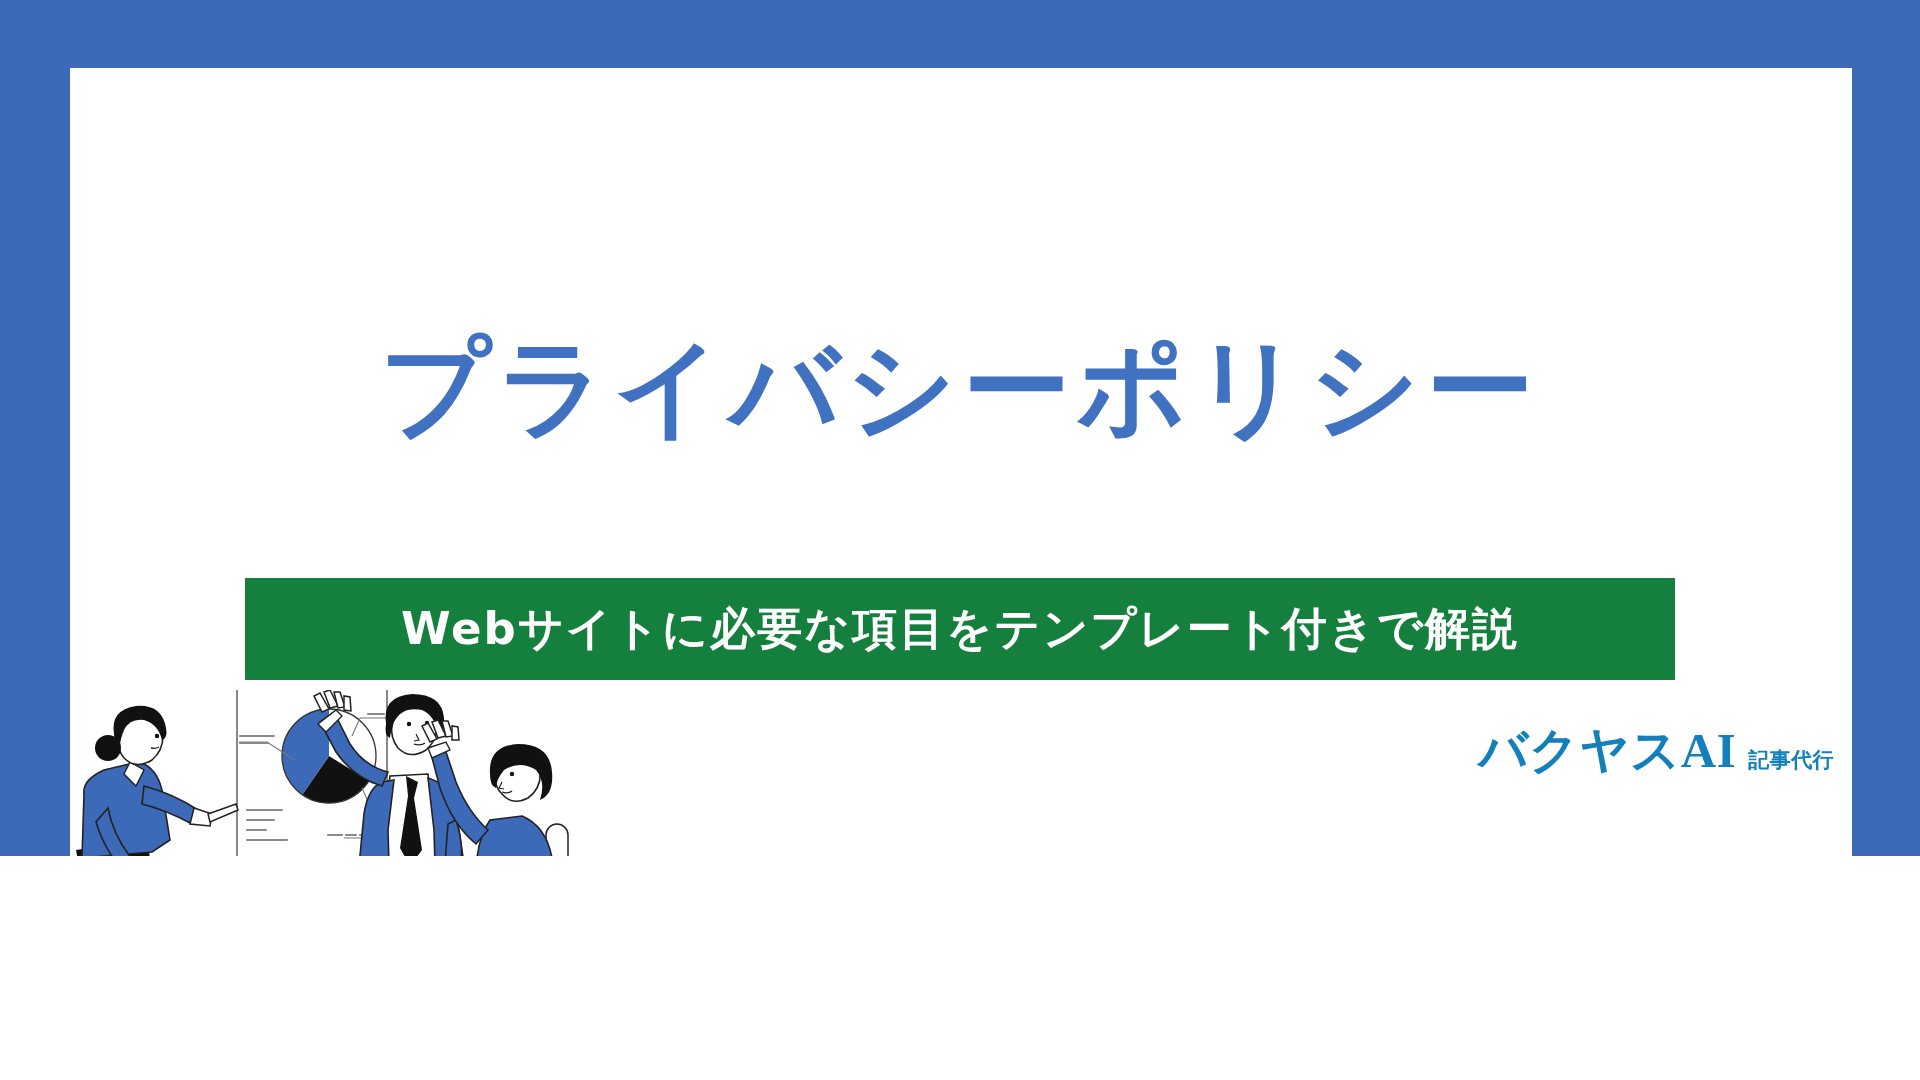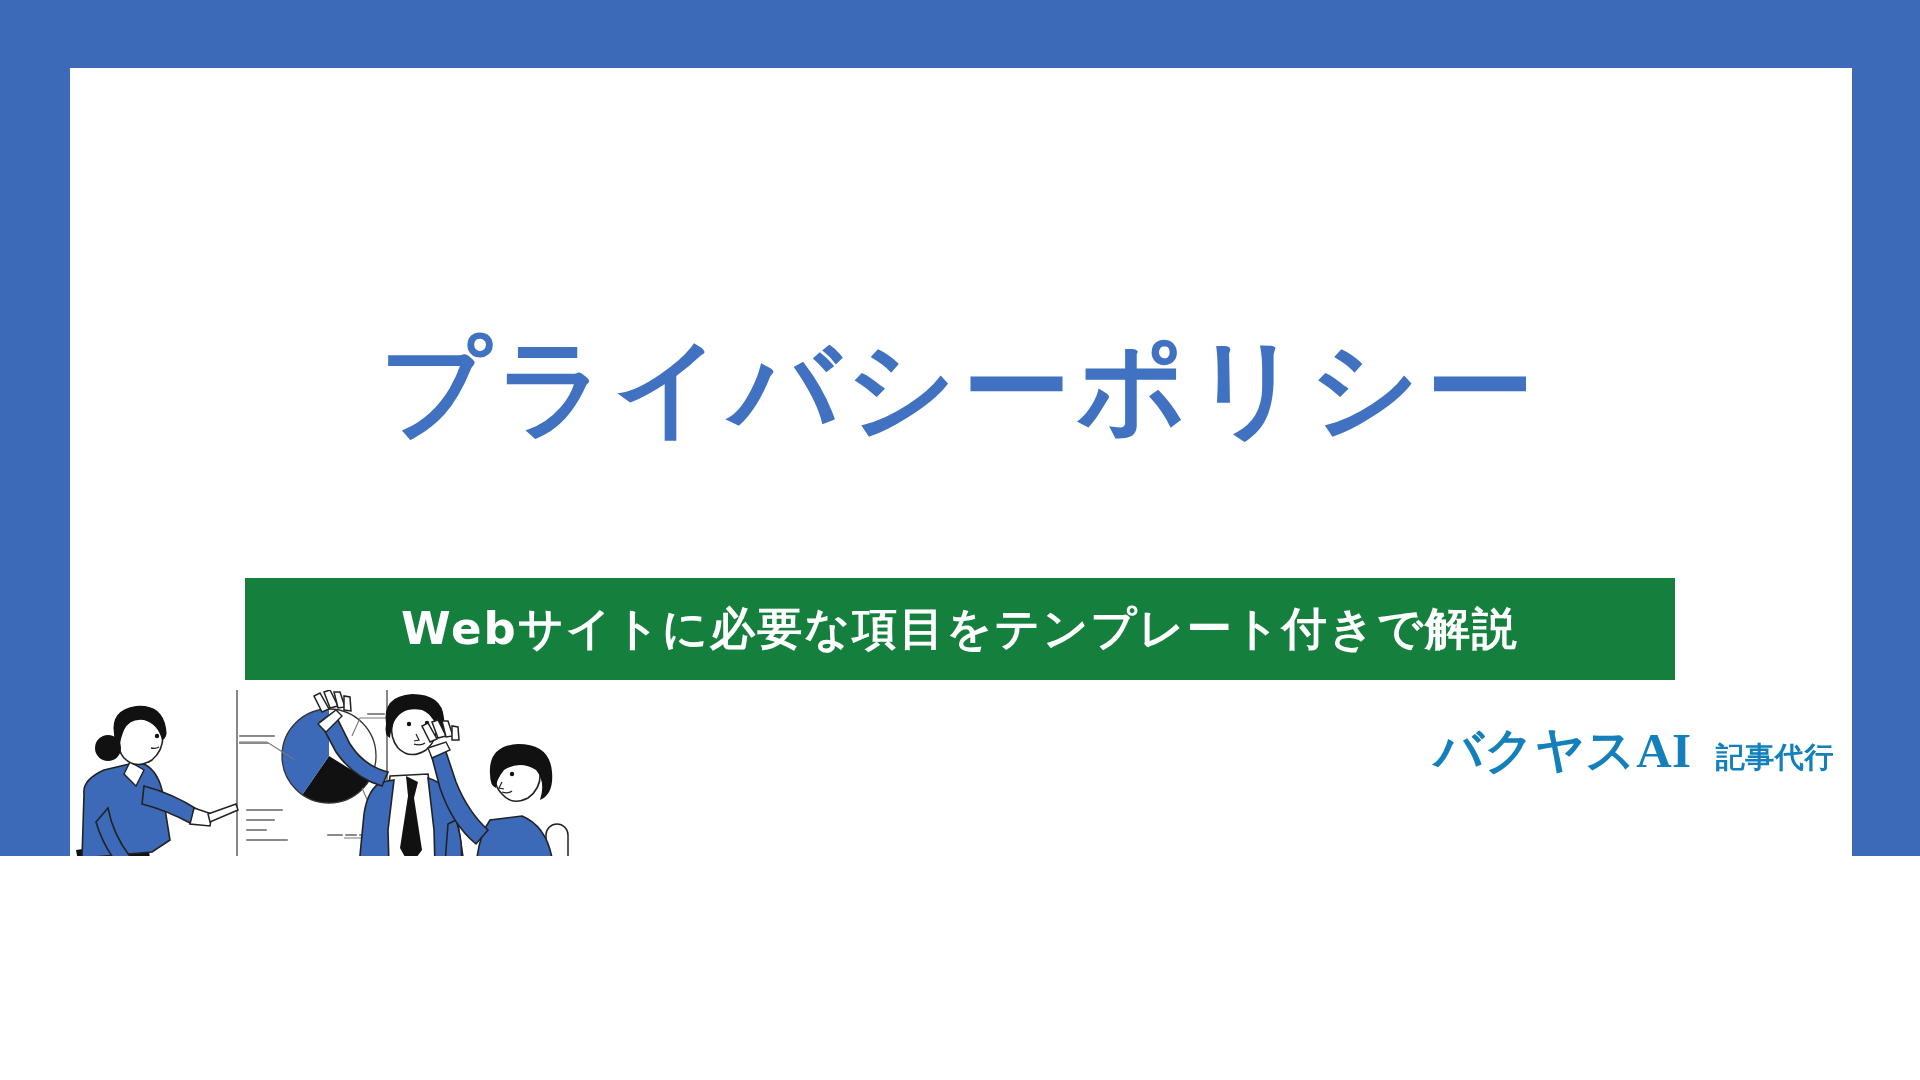--- a/index.html
+++ b/index.html
@@ -61,33 +61,33 @@
     white-space: nowrap;
     font-family: "DejaVu Sans", "Liberation Sans", sans-serif;
   }
   
   #logo {
     position: absolute;
     right: 118px;
     bottom: 72px;
     display: flex;
     align-items: baseline;
-    gap: 24px;
+    gap: 12px;
     color: #1380bc;
     white-space: nowrap;
   }
   #logo-main {
     font-family: "Liberation Serif", "DejaVu Serif", serif;
     font-size: 49px;
     font-weight: 700;
     letter-spacing: 0.01em;
   }
   #logo-sub {
     font-family: "DejaVu Sans", "Liberation Sans", sans-serif;
-    font-size: 29px;
+    font-size: 21px;
     font-weight: 700;
     letter-spacing: 0.02em;
   }
   
   #illustration {
     position: absolute;
     left: 52px;
     top: 690px;
     width: 740px;
     height: 390px;

